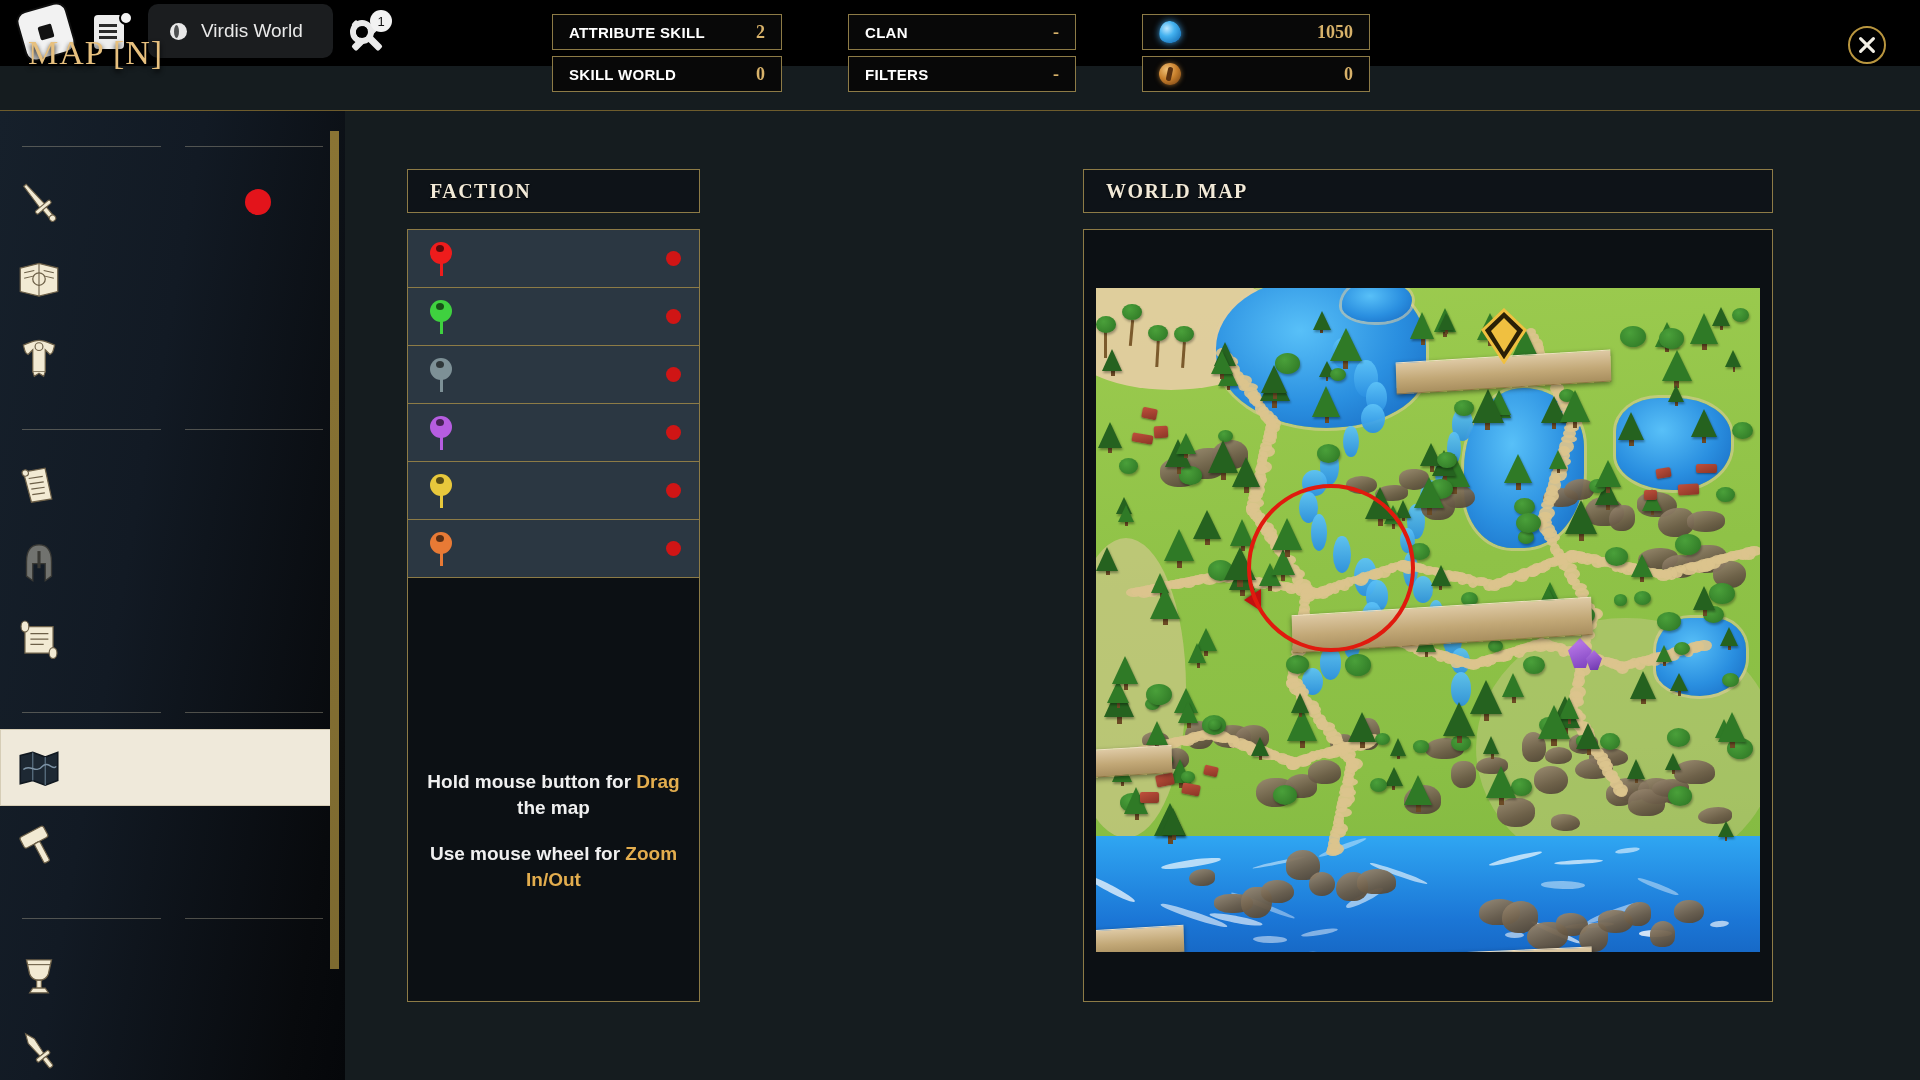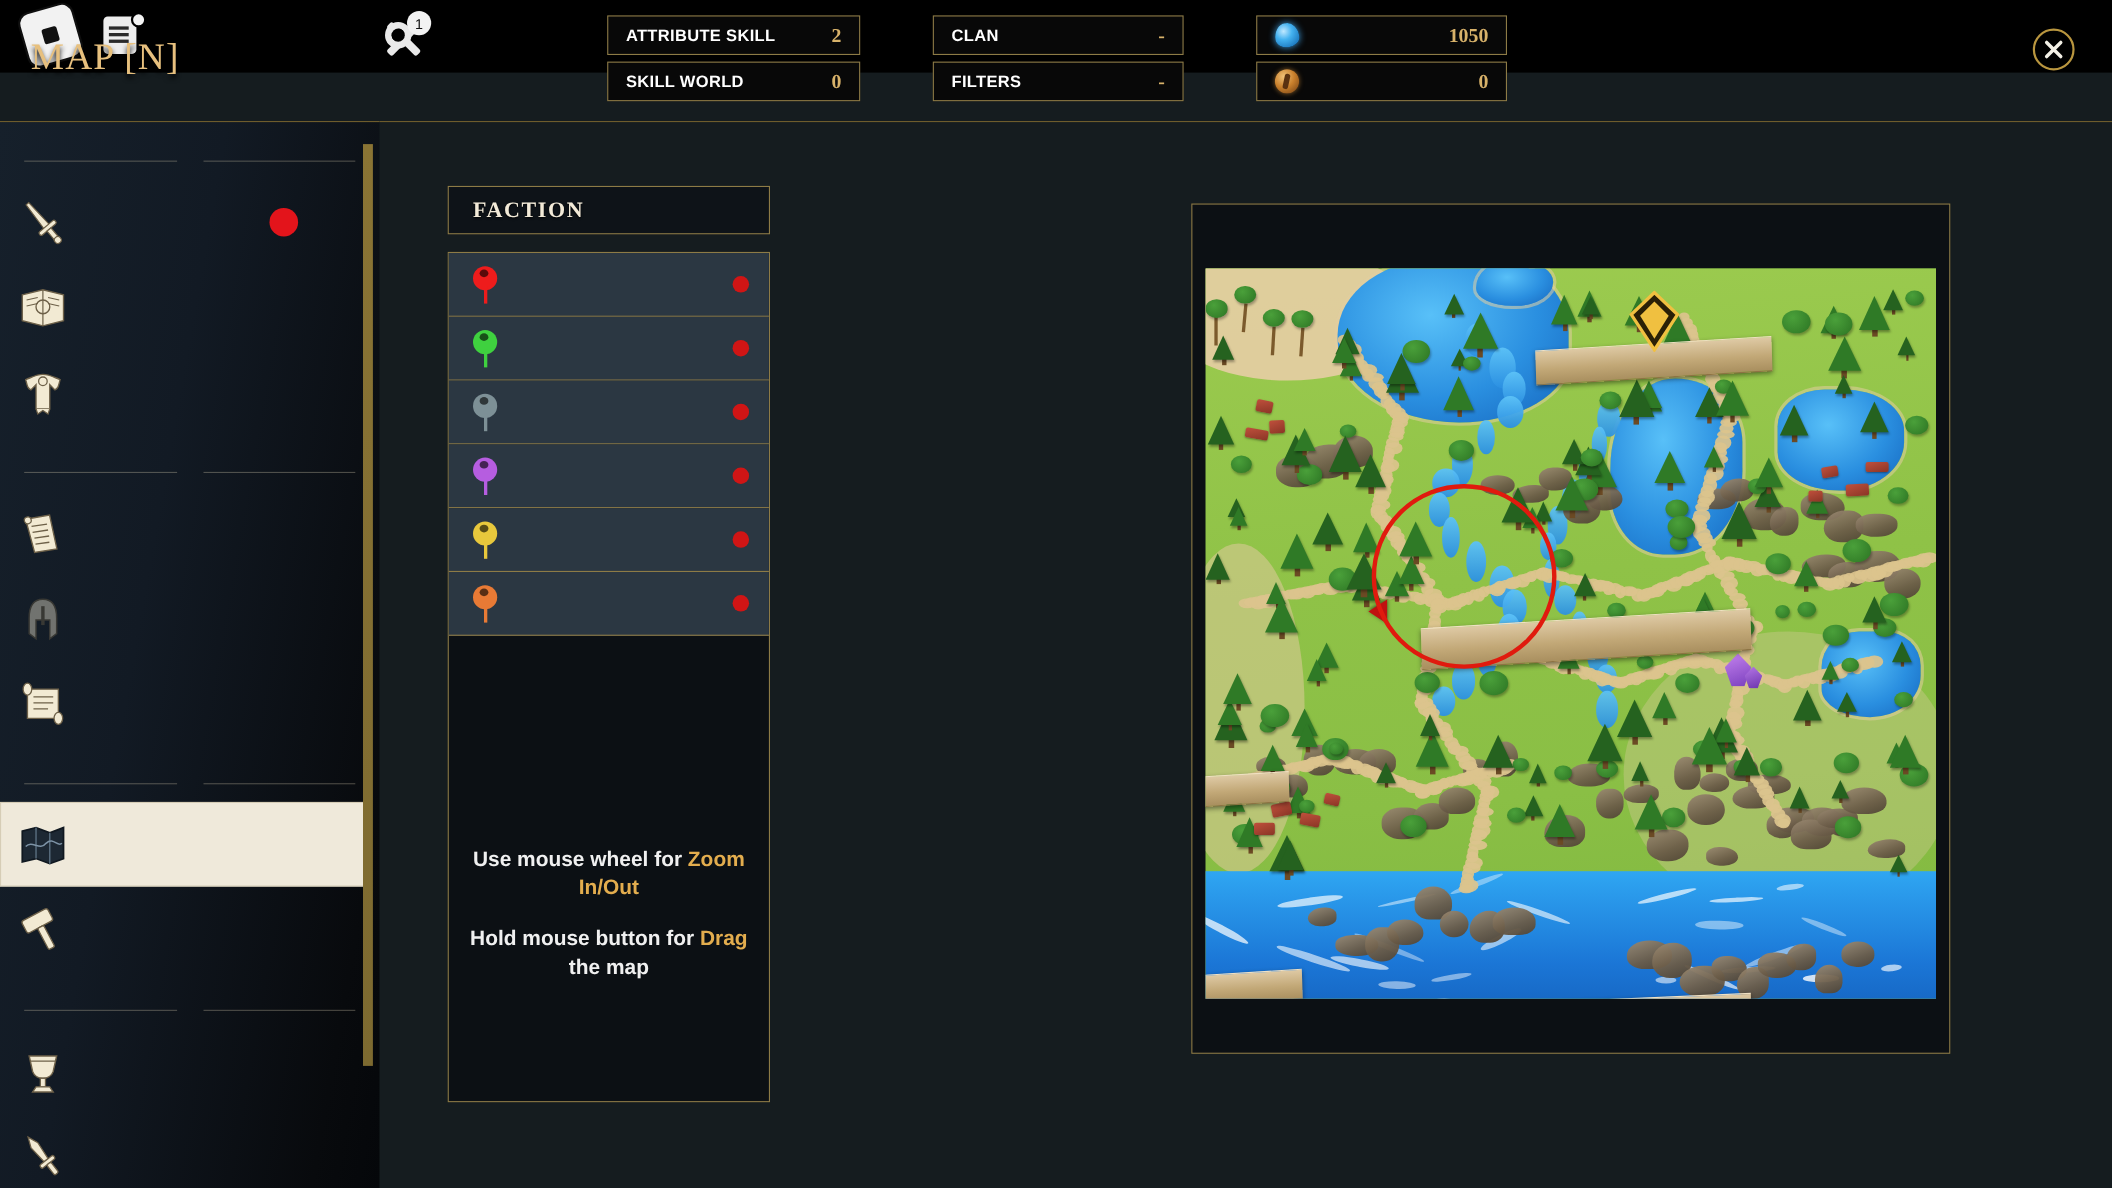--- a/index.html
+++ b/index.html
@@ -154,20 +154,24 @@
 </head>
 <body>
 
 <div id="root">
 
   <div class="topbar">
     <div class="rbx-logo"></div>
     <div class="rbx-chat">
       <div class="pg"></div>
         <div class="dot"></div>
+    </div>
+    <div class="rbx-world">
+      <div class="rbx-globe"></div>
+      <span>Virdis World</span>
     </div>
     <div class="rbx-gear">
       <div class="gear-g"></div>
         <div class="gear-hole"></div>
       <div class="gear-badge">1</div>
     </div>
   </div>
 
   <div class="statgrp" id="grp-points">
     <div class="statpill">
@@ -402,27 +406,30 @@
             <div class="frow">
               <span class="pin">
        <span class="hd" style="background:#e87a35"></span>
        <span class="st" style="background:#e87a35"></span>
      </span>
      <span class="fname"></span>
      <span class="tgl" style="background:#d01515"></span>
             </div>
           </div>
         <div class="tips">
+          <div class="tip">Hold mouse button for <em>Drag</em> the map</div>
           <div class="tip">Use mouse wheel for <em>Zoom In/Out</em></div>
-          <div class="tip">Hold mouse button for <em>Drag</em> the map</div>
         </div>
       </div>
     </div>
 
     <div class="worldmap">
+      <div class="hdrbar">
+        <span class="t">WORLD MAP</span>
+      </div>
       <div class="mapouter">
         <div class="mapview">
           <div class="mapimg" id="map-terrain" style="background: linear-gradient(175deg, rgb(156, 203, 79) 0%, rgb(143, 194, 71) 42%, rgb(138, 191, 69) 70%, rgb(127, 183, 63) 100%);">
               <div class="sandp" style="left: -40px; top: -18px; width: 230px; height: 120px; background: rgb(227, 206, 160); opacity: 0.95;"></div>
               <div class="sandp" style="left: -30px; top: 250px; width: 120px; height: 300px; background: rgb(224, 203, 156); opacity: 0.55;"></div>
               <div class="sandp" style="left: 380px; top: 330px; width: 300px; height: 260px; background: rgb(222, 202, 160); opacity: 0.35;"></div>
               <div class="water" style="left: 120px; top: -10px; width: 210px; height: 150px; background: radial-gradient(at 40% 35%, rgb(88, 192, 248), rgb(42, 143, 224) 55%, rgb(21, 101, 189) 100%); border-radius: 56.3789% 44.1444% 57.6497% 63.8929% / 56.9482% 55.5012% 47.454% 60.7288%; box-shadow: rgba(225, 205, 160, 0.55) 0px 0px 0px 3px;"></div>
               <div class="water" style="left: 368px; top: 100px; width: 120px; height: 160px; background: radial-gradient(at 40% 35%, rgb(88, 192, 248), rgb(42, 143, 224) 55%, rgb(21, 101, 189) 100%); border-radius: 57.6818% 59.826% 59.7884% 46.7813% / 59.4657% 42.9975% 55.5974% 42.5453%; box-shadow: rgba(225, 205, 160, 0.55) 0px 0px 0px 3px;"></div>
               <div class="water" style="left: 520px; top: 110px; width: 115px; height: 92px; background: radial-gradient(at 40% 35%, rgb(88, 192, 248), rgb(42, 143, 224) 55%, rgb(21, 101, 189) 100%); border-radius: 45.2237% 58.6272% 62.4261% 59.9437% / 44.4494% 50.2301% 58.6267% 46.2484%; box-shadow: rgba(225, 205, 160, 0.55) 0px 0px 0px 3px;"></div>
               <div class="water" style="left: 560px; top: 330px; width: 90px; height: 78px; background: radial-gradient(at 40% 35%, rgb(88, 192, 248), rgb(42, 143, 224) 55%, rgb(21, 101, 189) 100%); border-radius: 46.9829% 46.0477% 63.3745% 60.6399% / 51.2239% 49.145% 60.3942% 40.8363%; box-shadow: rgba(225, 205, 160, 0.55) 0px 0px 0px 3px;"></div>

